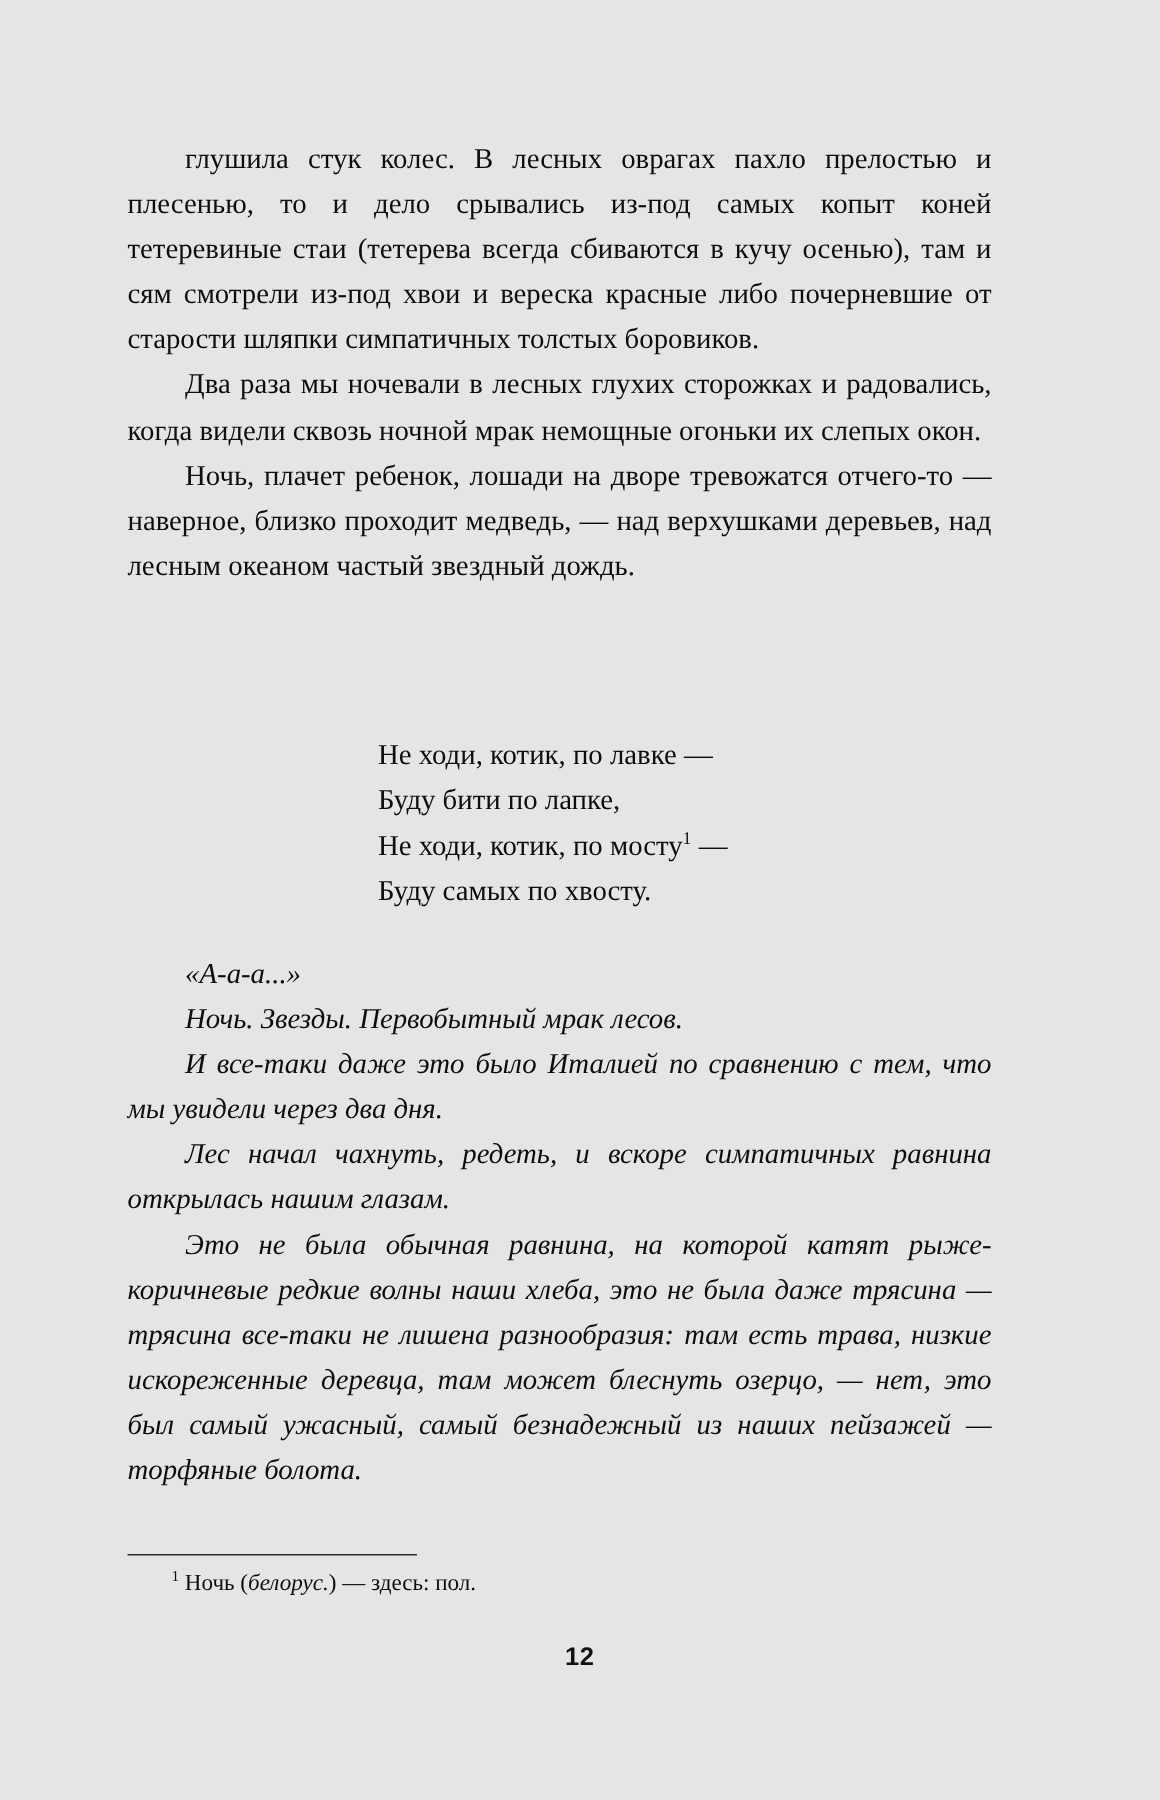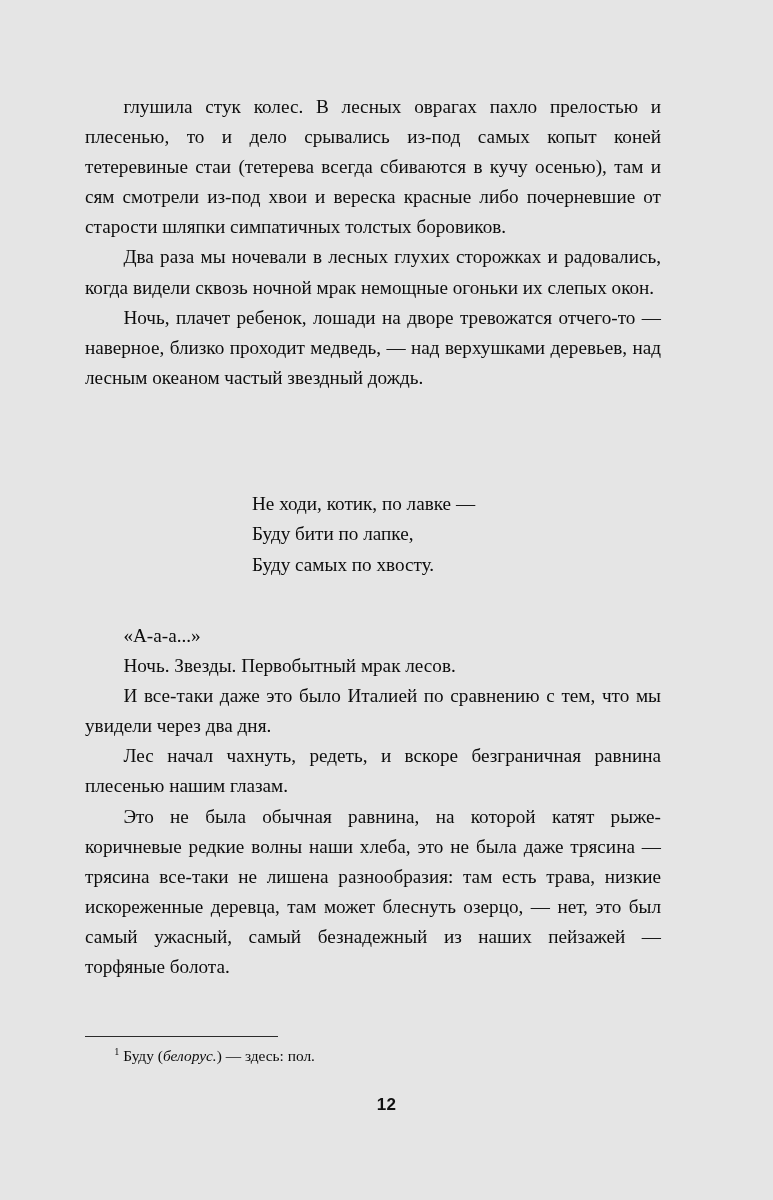--- a/index.html
+++ b/index.html
@@ -100,31 +100,32 @@
 
   <div class="text-block">
     <p class="para">глушила стук колес. В лесных оврагах пахло прелостью и плесенью, то и дело срывались из-под самых копыт коней тетеревиные стаи (тетерева всегда сбиваются в кучу осенью), там и сям смотрели из-под хвои и вереска красные либо почерневшие от старости шляпки симпатичных толстых боровиков.</p>
     <p class="para">Два раза мы ночевали в лесных глухих сторожках и радовались, когда видели сквозь ночной мрак немощные огоньки их слепых окон.</p>
     <p class="para">Ночь, плачет ребенок, лошади на дворе тревожатся отчего-то — наверное, близко проходит медведь, — над верхушками деревьев, над лесным океаном частый звездный дождь.</p>
   </div>
 
   <div class="verse">
     <div class="vline"><span>Не ходи, котик, по лавке —</span></div>
     <div class="vline"><span>Буду бити по лапке,</span></div>
+    <div class="vline"><span>Не ходи, котик, по мосту</span><sup class="fn">1</sup><span> —</span></div>
     <div class="vline"><span>Буду самых по хвосту.</span></div>
   </div>
 
-  <div class="text-block" id="lower-text" style="top:621px;">
+  <div class="text-block" id="lower-text" style="top:635px;font-style:italic;">
     <p class="para">«А-а-а...»</p>
     <p class="para">Ночь. Звезды. Первобытный мрак лесов.</p>
     <p class="para">И все-таки даже это было Италией по сравнению с тем, что мы увидели через два дня.</p>
-    <p class="para">Лес начал чахнуть, редеть, и вскоре безграничная равнина плесенью нашим глазам.</p>
+    <p class="para">Лес начал чахнуть, редеть, и вскоре симпатичных равнина открылась нашим глазам.</p>
     <p class="para">Это не была обычная равнина, на которой катят рыже-коричневые редкие волны наши хлеба, это не была даже трясина — трясина все-таки не лишена разнообразия: там есть трава, низкие искореженные деревца, там может блеснуть озерцо, — нет, это был самый ужасный, самый безнадежный из наших пейзажей — торфяные болота.</p>
   </div>
 
   <div class="footnote-wrap">
     <div class="footnote-rule"></div>
-    <p class="footnote-text"><sup class="fnmark">1</sup> <span>Буду (</span><i>белорус.</i><span>) — здесь: пол.</span></p>
+    <p class="footnote-text"><sup class="fnmark">1</sup> <span>Ночь (</span><i>белорус.</i><span>) — здесь: пол.</span></p>
   </div>
 
   <div class="page-number">12</div>
 
 </div>
 
 </body></html>

